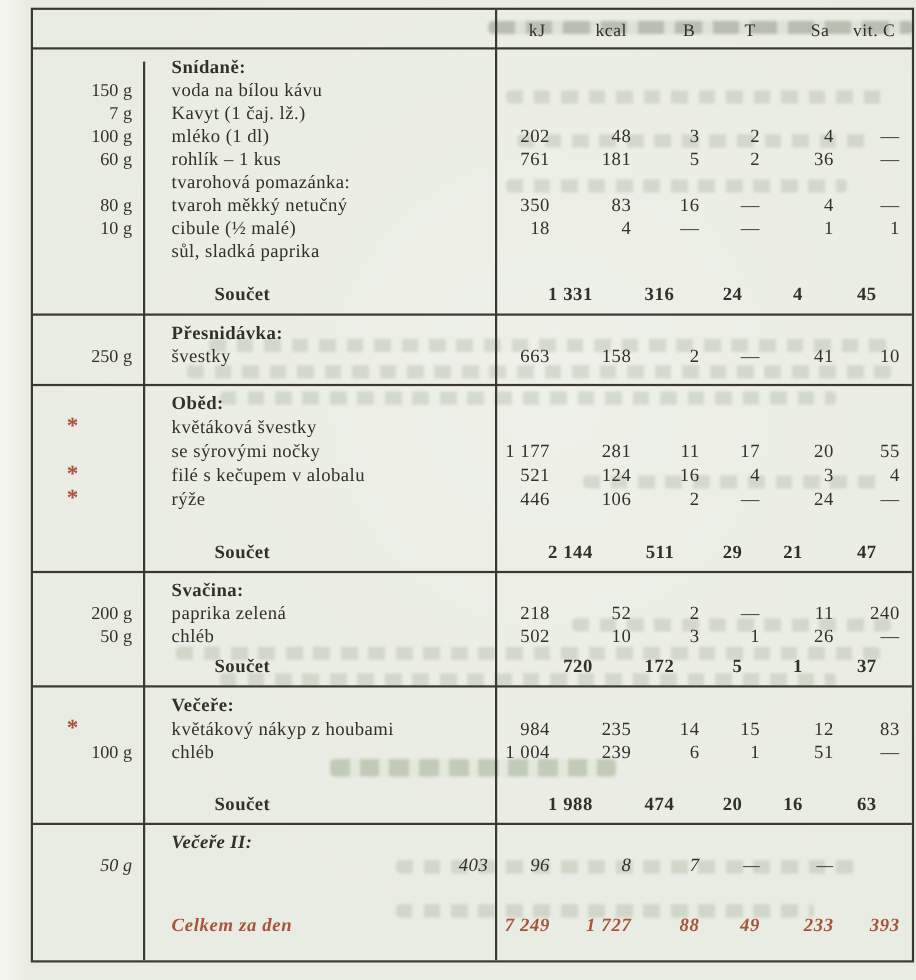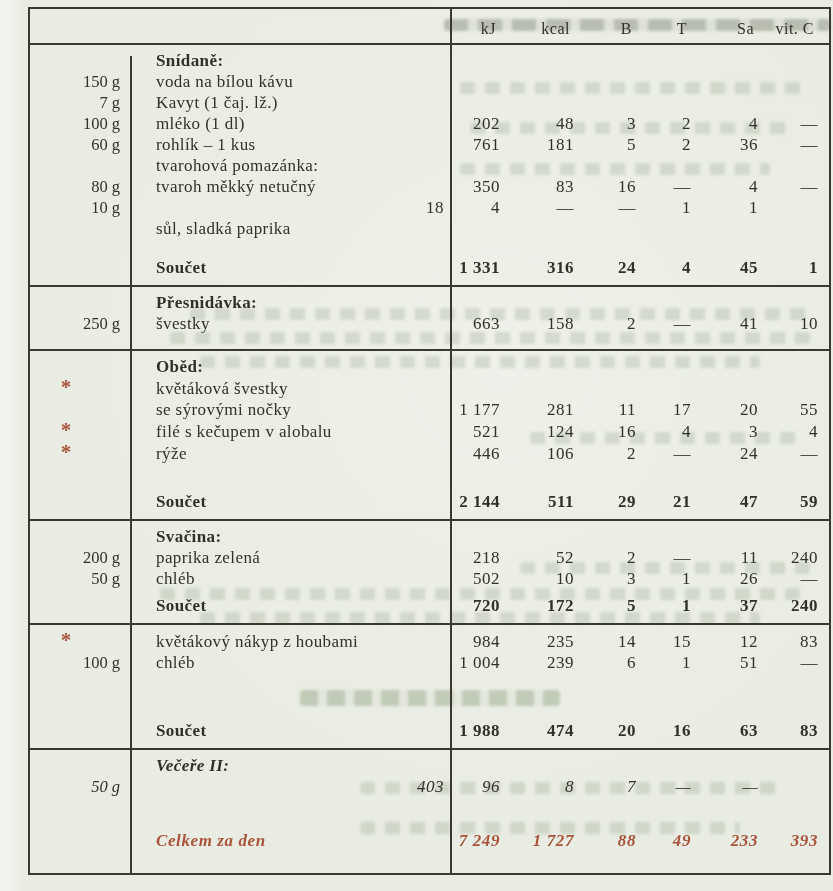--- a/index.html
+++ b/index.html
@@ -50,21 +50,21 @@
   .row{
     display:grid;
     grid-template-columns:100px 320px 56px 74px 62px 55px 67px 60px;
     line-height:21px;min-height:21px;align-items:baseline;
   }
   .wcell{text-align:right;padding-right:10px;font-size:16.5px;}
   .wcell .star{display:block;text-align:center;padding-right:18px;color:var(--accent);font-size:21px;line-height:20px;font-weight:bold;}
   .dcell{padding-left:26px;letter-spacing:.4px;white-space:nowrap;}
   .vc{text-align:right;padding-right:6px;letter-spacing:.5px;white-space:nowrap;}
   .row.title .dcell{font-weight:bold;}
-  .row.total{margin-top:auto;padding-bottom:7px;}
+  .row.total{margin-top:auto;padding-bottom:7px;margin-left:39px;}
   .row.total .dcell,.row.total .vc{font-weight:bold;}
   .row.grand{margin-top:auto;padding-bottom:9px;}
   .row.grand .dcell,.row.grand .vc{font-weight:bold;color:var(--accent);letter-spacing:.6px;}
 </style>
 </head>
 <body>
 
 <div class="ghost dark" style="top:19px;left:444px;width:386px;"></div>
 <div class="ghost" style="top:82px;left:460px;width:350px;"></div>
 <div class="ghost" style="top:122px;left:470px;width:320px;"></div>
@@ -158,20 +158,21 @@
           <div class="dcell">tvaroh měkký netučný</div>
           <div class="vc">350</div>
           <div class="vc">83</div>
           <div class="vc">16</div>
           <div class="vc">—</div>
           <div class="vc">4</div>
           <div class="vc">—</div>
         </div>
         <div class="row item">
           <div class="wcell">10 g</div>
+          <div class="dcell">cibule (½ malé)</div>
           <div class="vc">18</div>
           <div class="vc">4</div>
           <div class="vc">—</div>
           <div class="vc">—</div>
           <div class="vc">1</div>
           <div class="vc">1</div>
         </div>
         <div class="row item">
           <div class="wcell"></div>
           <div class="dcell">sůl, sladká paprika</div>
@@ -319,20 +320,30 @@
           <div class="dcell">Součet</div>
           <div class="vc">720</div>
           <div class="vc">172</div>
           <div class="vc">5</div>
           <div class="vc">1</div>
           <div class="vc">37</div>
           <div class="vc">240</div>
         </div>
       </div>
       <div class="sec sec-4">
+        <div class="row title">
+          <div class="wcell"></div>
+          <div class="dcell">Večeře:</div>
+          <div class="vc"></div>
+          <div class="vc"></div>
+          <div class="vc"></div>
+          <div class="vc"></div>
+          <div class="vc"></div>
+          <div class="vc"></div>
+        </div>
         <div class="row item">
           <div class="wcell">
             <span class="star">*</span>
           </div>
           <div class="dcell">květákový nákyp z houbami</div>
           <div class="vc">984</div>
           <div class="vc">235</div>
           <div class="vc">14</div>
           <div class="vc">15</div>
           <div class="vc">12</div>

